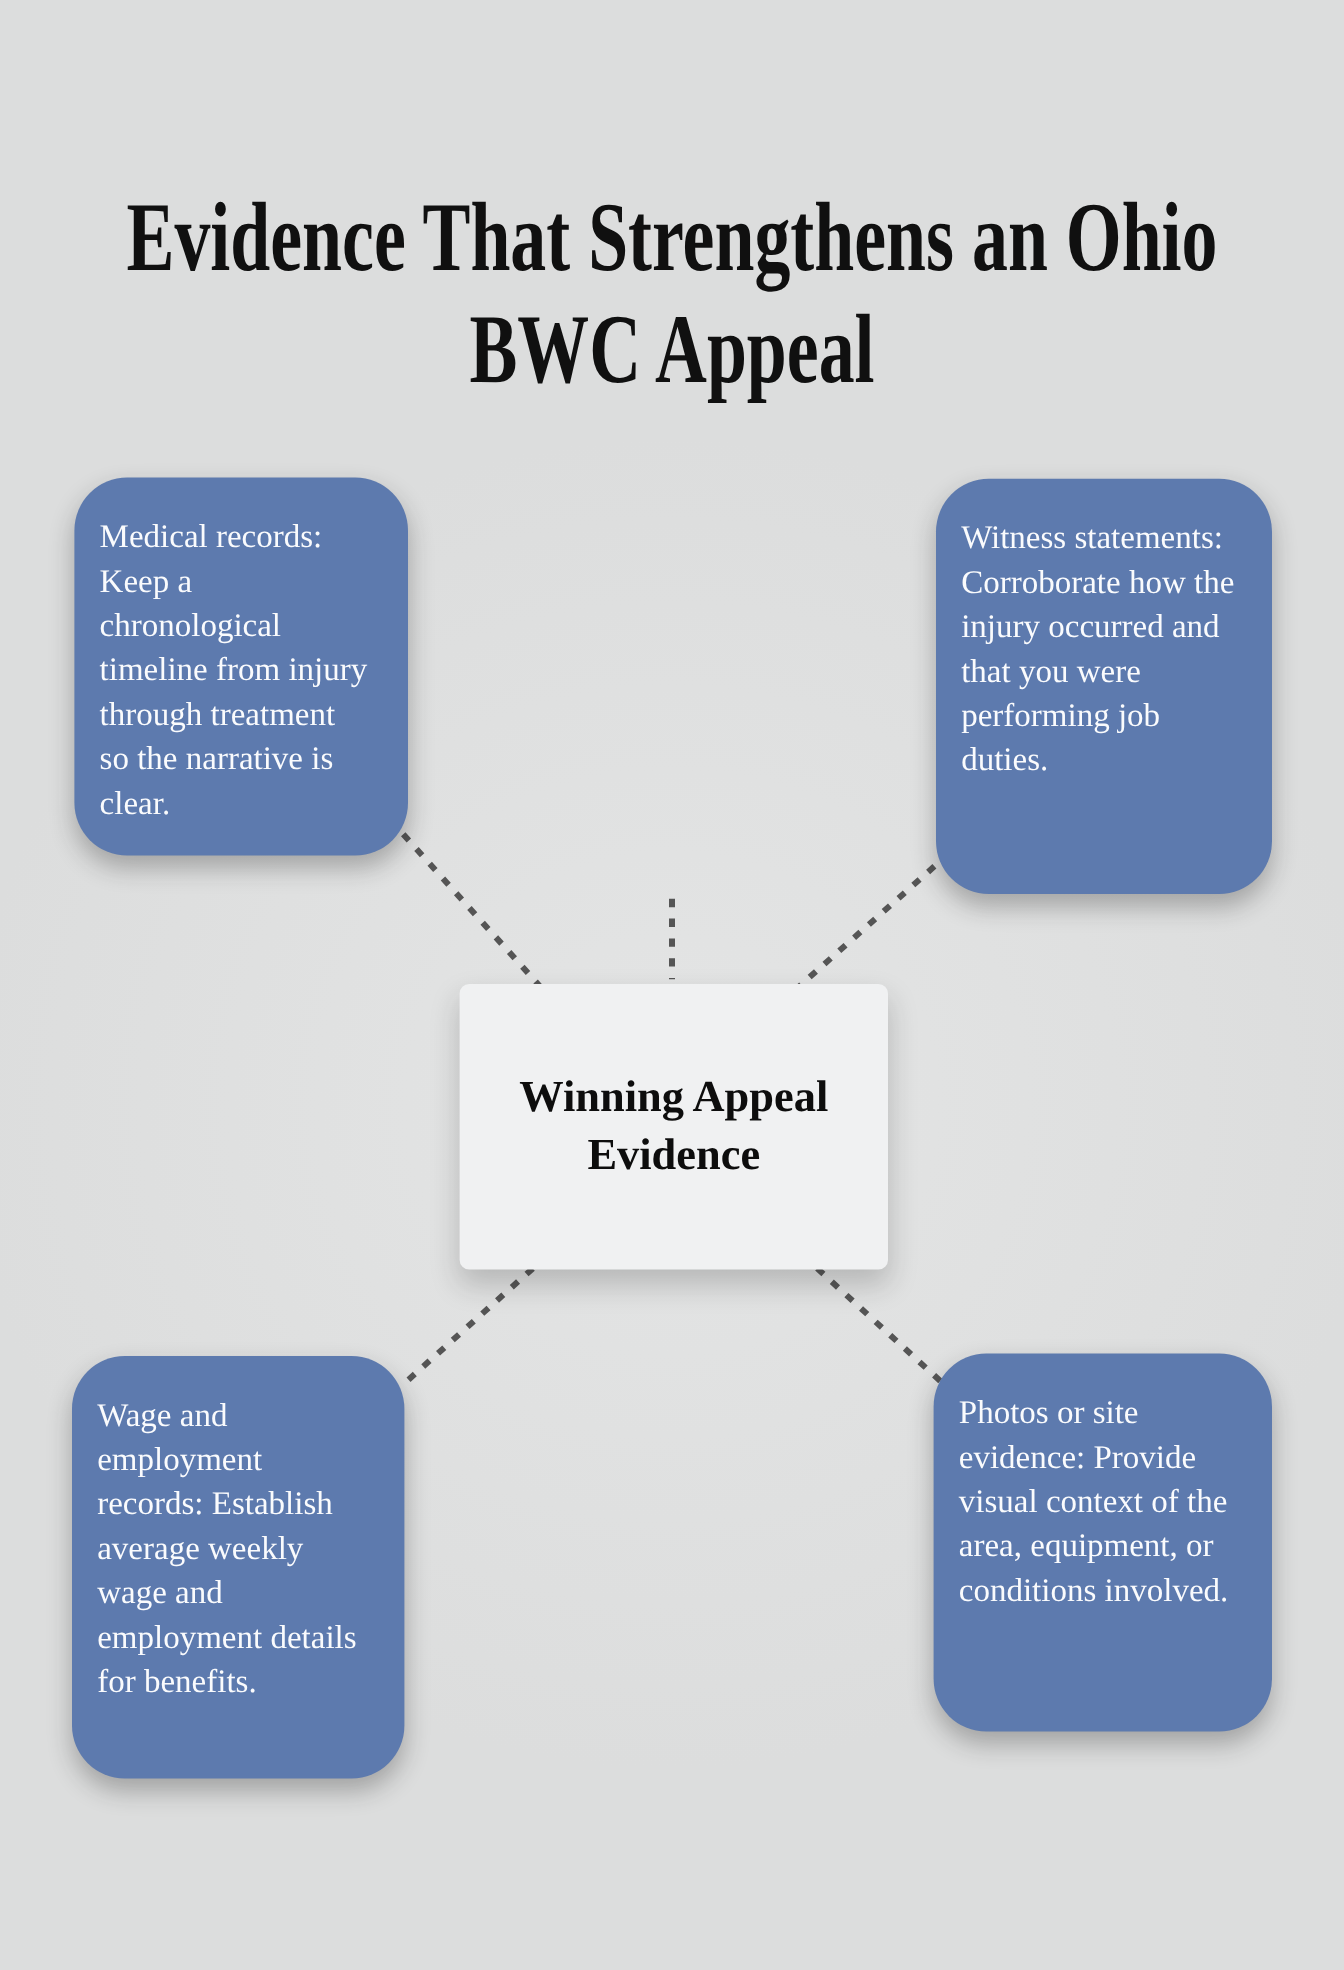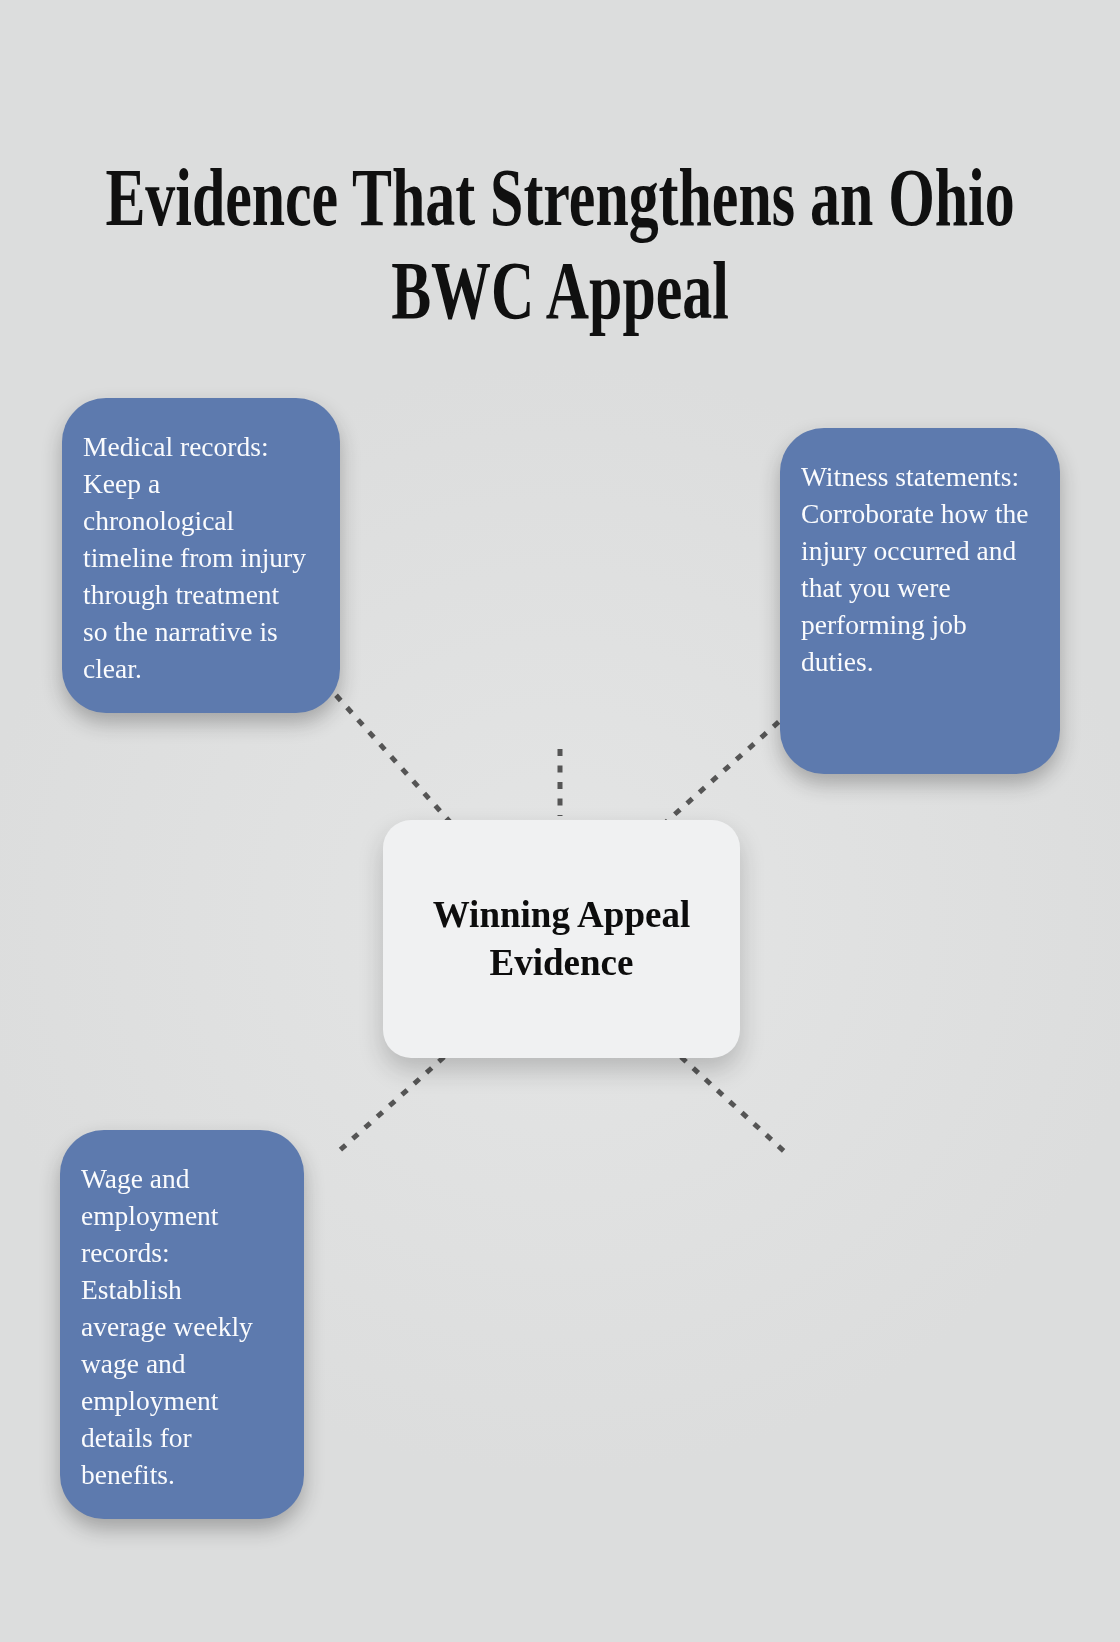--- a/index.html
+++ b/index.html
@@ -43,30 +43,30 @@
     background: var(--node-fill);
     color: var(--node-text);
     border-radius: 44px;
     padding: 30px 31px 26px 21px;
     font-size: 27.5px;
     line-height: 37px;
     box-shadow: 0 10px 20px rgba(30,30,30,0.30);
   }
   .node-medical   { left: 62px;  top: 398px;  width: 278px; min-height: 314px; }
   .node-physician { left: 420px; top: 399px;  width: 282px; min-height: 346px; }
-  .node-witness   { left: 780px; top: 399px;  width: 280px; min-height: 346px; margin-top: 29px; }
-  .node-wage      { left: 60px;  top: 1130px; width: 244px; min-height: 352px; }
+  .node-witness   { left: 780px; top: 399px;  width: 280px; min-height: 346px; }
+  .node-wage      { left: 60px;  top: 1130px; width: 277px; min-height: 352px; }
   .node-photos    { left: 778px; top: 1128px; width: 282px; min-height: 315px; }
   .center-node {
     position: absolute;
     left: 383px; top: 820px;
     width: 357px; height: 238px;
     box-sizing: border-box;
     background: var(--center-fill);
-    border-radius: 28px;
+    border-radius: 8px;
     box-shadow: 0 12px 24px rgba(30,30,30,0.22);
     display: flex;
     align-items: center;
     justify-content: center;
     text-align: center;
   }
   .center-node .label {
     width: 320px;
     font-size: 37px;
     font-weight: 700;
@@ -93,14 +93,15 @@
 
 
   <div class="node node-witness">Witness statements: Corroborate how the injury occurred and that you were performing job duties.</div>
 
   <div class="center-node">
     <div class="label">Winning Appeal Evidence</div>
   </div>
 
   <div class="node node-wage">Wage and employment records: Establish average weekly wage and employment details for benefits.</div>
 
+  <div class="node node-photos">Photos or site evidence: Provide visual context of the area, equipment, or conditions involved.</div>
 
 </div>
 
 </body></html>

